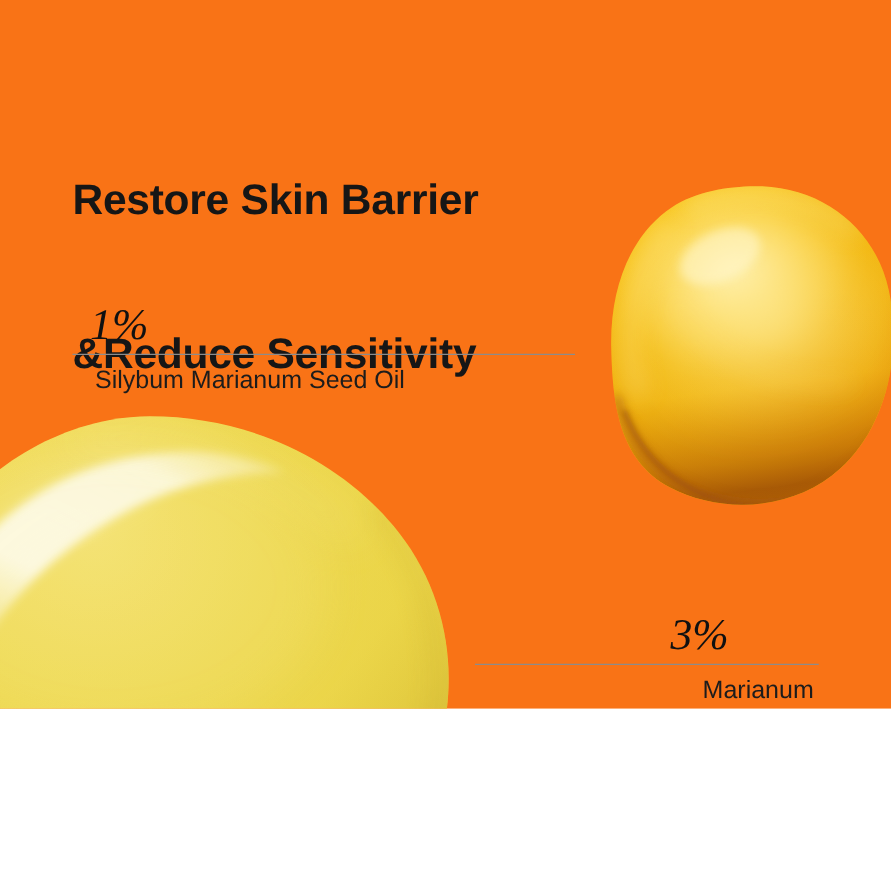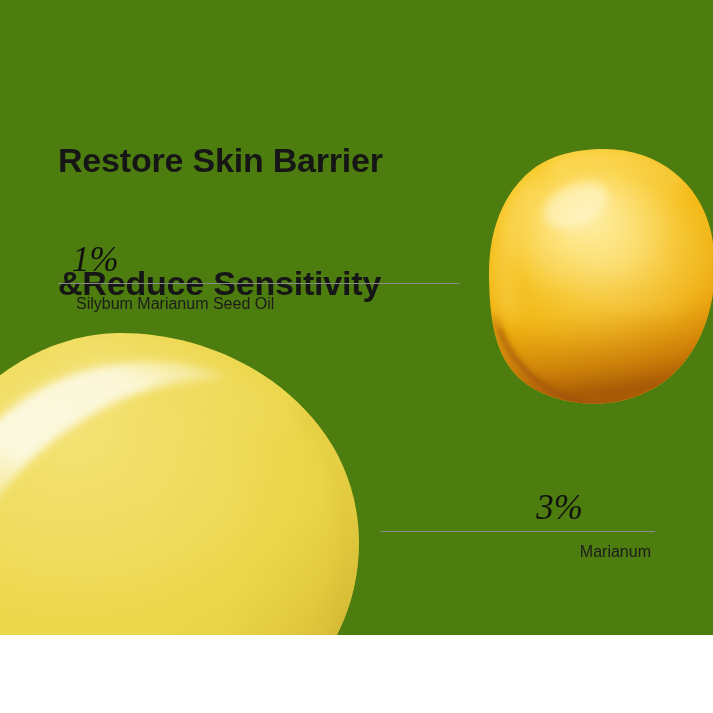--- a/index.html
+++ b/index.html
@@ -6,22 +6,22 @@
     margin: 0;
     padding: 0;
     background: #ffffff;
   }
   body {
     font-family: "Liberation Sans", sans-serif;
   }
   #canvas {
     position: relative;
     width: 713px;
-    height: 635px;
-    background: #4d7c0f;
+    height: 567px;
+    background: #f97316;
     overflow: hidden;
   }
 
   
   #art {
     position: absolute;
     left: 0;
     top: 0;
     width: 713px;
     height: 713px;
@@ -67,21 +67,21 @@
   }
   .ingredient .rule {
     display: block;
     height: 1px;
     background: #8c8c8c;
     margin-top: 3px;
   }
   .ingredient .ing-name {
     font-family: "Liberation Sans", sans-serif;
     font-weight: normal;
-    font-size: 16px;
+    font-size: 20px;
     line-height: 30px;
     color: #1c1c1c;
     display: block;
     margin-top: 5px;
     white-space: nowrap;
   }
 
   #ingredient-silybum {
     left: 58px;
     top: 240px;

